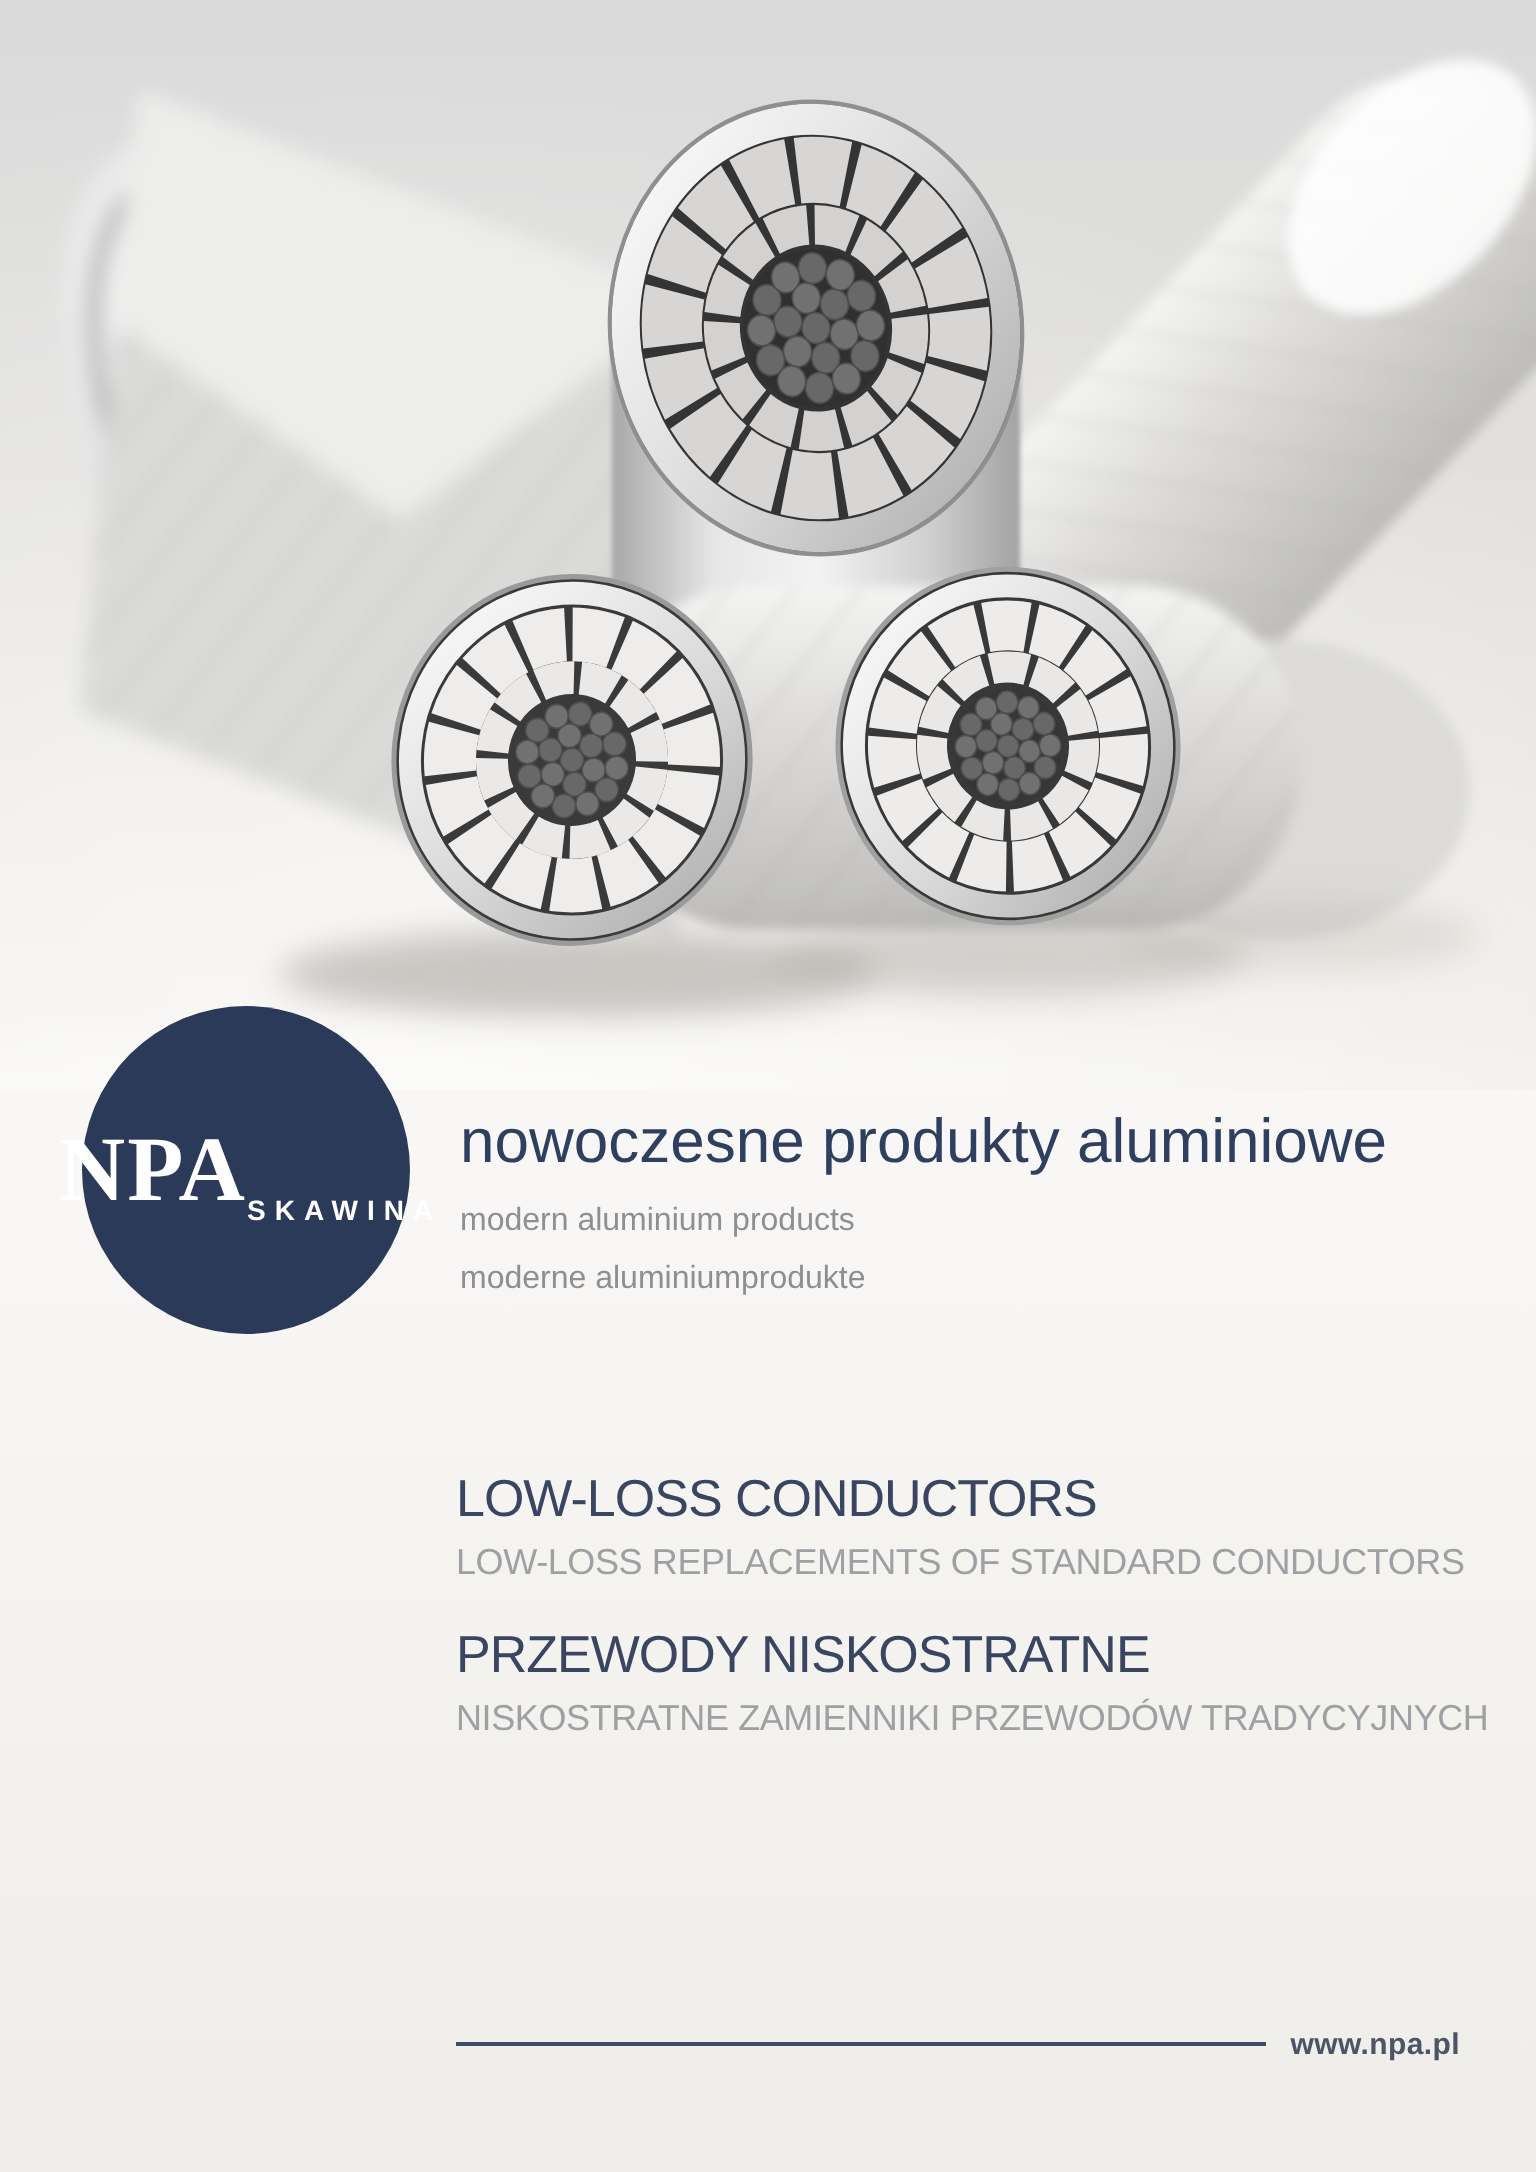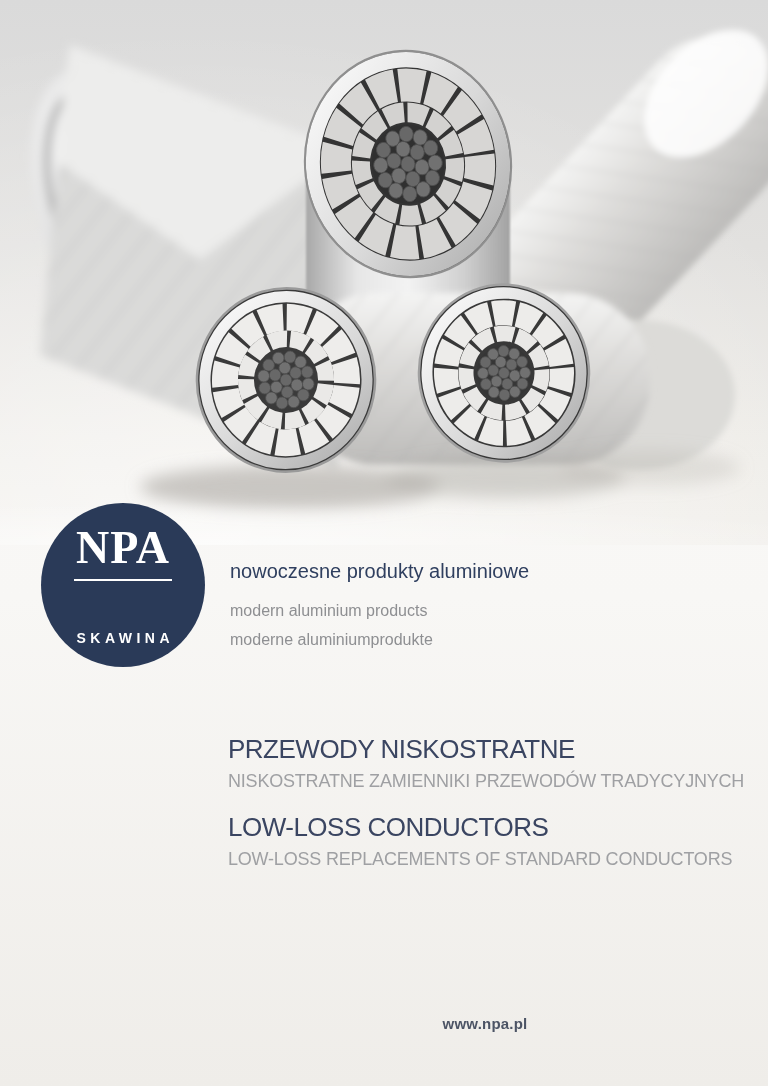--- a/index.html
+++ b/index.html
@@ -7,40 +7,40 @@
     position:relative;width:768px;height:1086px;overflow:hidden;
     font-family:"Liberation Sans",sans-serif;
     background:linear-gradient(180deg,#fbfbfa 0%,#f8f7f5 55%,#efede9 100%);
   }
   
   .photo{position:absolute;left:0;top:0;width:768px;height:545px;}
   .photo svg{display:block;}
   
   .logo{
     position:absolute;left:41px;top:503px;width:164px;height:164px;border-radius:50%;
-    background:#2a3a58;color:#ffffff;display:flex;flex-direction:column;
+    background:#2a3a58;color:#ffffff;display:flex;flex-direction:row;
     align-items:center;justify-content:center;z-index:5;
   }
   .logo-name{font-family:"Liberation Serif","DejaVu Serif",serif;font-weight:700;
     font-size:46px;line-height:1;letter-spacing:1px;}
   .logo-line{width:98px;height:2px;background:#ffffff;margin:8px 0 9px;}
   .logo-sub{font-size:14px;font-weight:700;letter-spacing:4.5px;margin-right:-4.5px;margin-top:40px;}
   
   .tagline{position:absolute;left:230px;top:551px;}
-  .tag-main{font-size:20px;line-height:40px;color:#2f3f5f;}
+  .tag-main{font-size:31px;line-height:40px;color:#2f3f5f;}
   .tag-sub{font-size:16px;line-height:29px;color:#8e8f92;}
   .tag-sub.first{margin-top:5px;}
   
   .sections{position:absolute;left:228px;top:734px;width:525px;}
   .sec-title{font-size:26px;line-height:31px;letter-spacing:-0.5px;color:#3a4561;}
   .sec-sub{font-size:18px;line-height:24px;letter-spacing:-0.2px;color:#9fa0a3;
     margin:4px 0 19px;max-width:525px;}
   
   .footer{position:absolute;left:228px;right:38px;top:1012px;height:20px;
-    display:flex;align-items:center;flex-direction:column;}
+    display:flex;align-items:center;}
   .footer-line{flex:1;height:2px;background:#3e4c68;}
   .footer-site{margin-left:12px;font-size:15px;font-weight:700;color:#4c5465;
     letter-spacing:0.2px;}
 </style>
 </head>
 <body>
 
 <div class="page">
 
   <div class="photo">
@@ -231,28 +231,28 @@
   </div>
 
   <div class="tagline">
     <div class="tag-main">nowoczesne produkty aluminiowe</div>
     <div class="tag-sub first">modern aluminium products</div>
     <div class="tag-sub">moderne aluminiumprodukte</div>
   </div>
 
   <div class="sections">
     <div>
+      <div class="sec-title">LOW-LOSS CONDUCTORS</div>
+      <div class="sec-sub">LOW-LOSS REPLACEMENTS OF STANDARD CONDUCTORS</div>
+    </div>
+    <div>
       <div class="sec-title">PRZEWODY NISKOSTRATNE</div>
       <div class="sec-sub">NISKOSTRATNE ZAMIENNIKI PRZEWODÓW TRADYCYJNYCH</div>
     </div>
     <div>
-      <div class="sec-title">LOW-LOSS CONDUCTORS</div>
-      <div class="sec-sub">LOW-LOSS REPLACEMENTS OF STANDARD CONDUCTORS</div>
-    </div>
-    <div>
     </div>
   </div>
 
   <div class="footer">
     <div class="footer-line"></div>
     <div class="footer-site">www.npa.pl</div>
   </div>
 
 </div>
 

